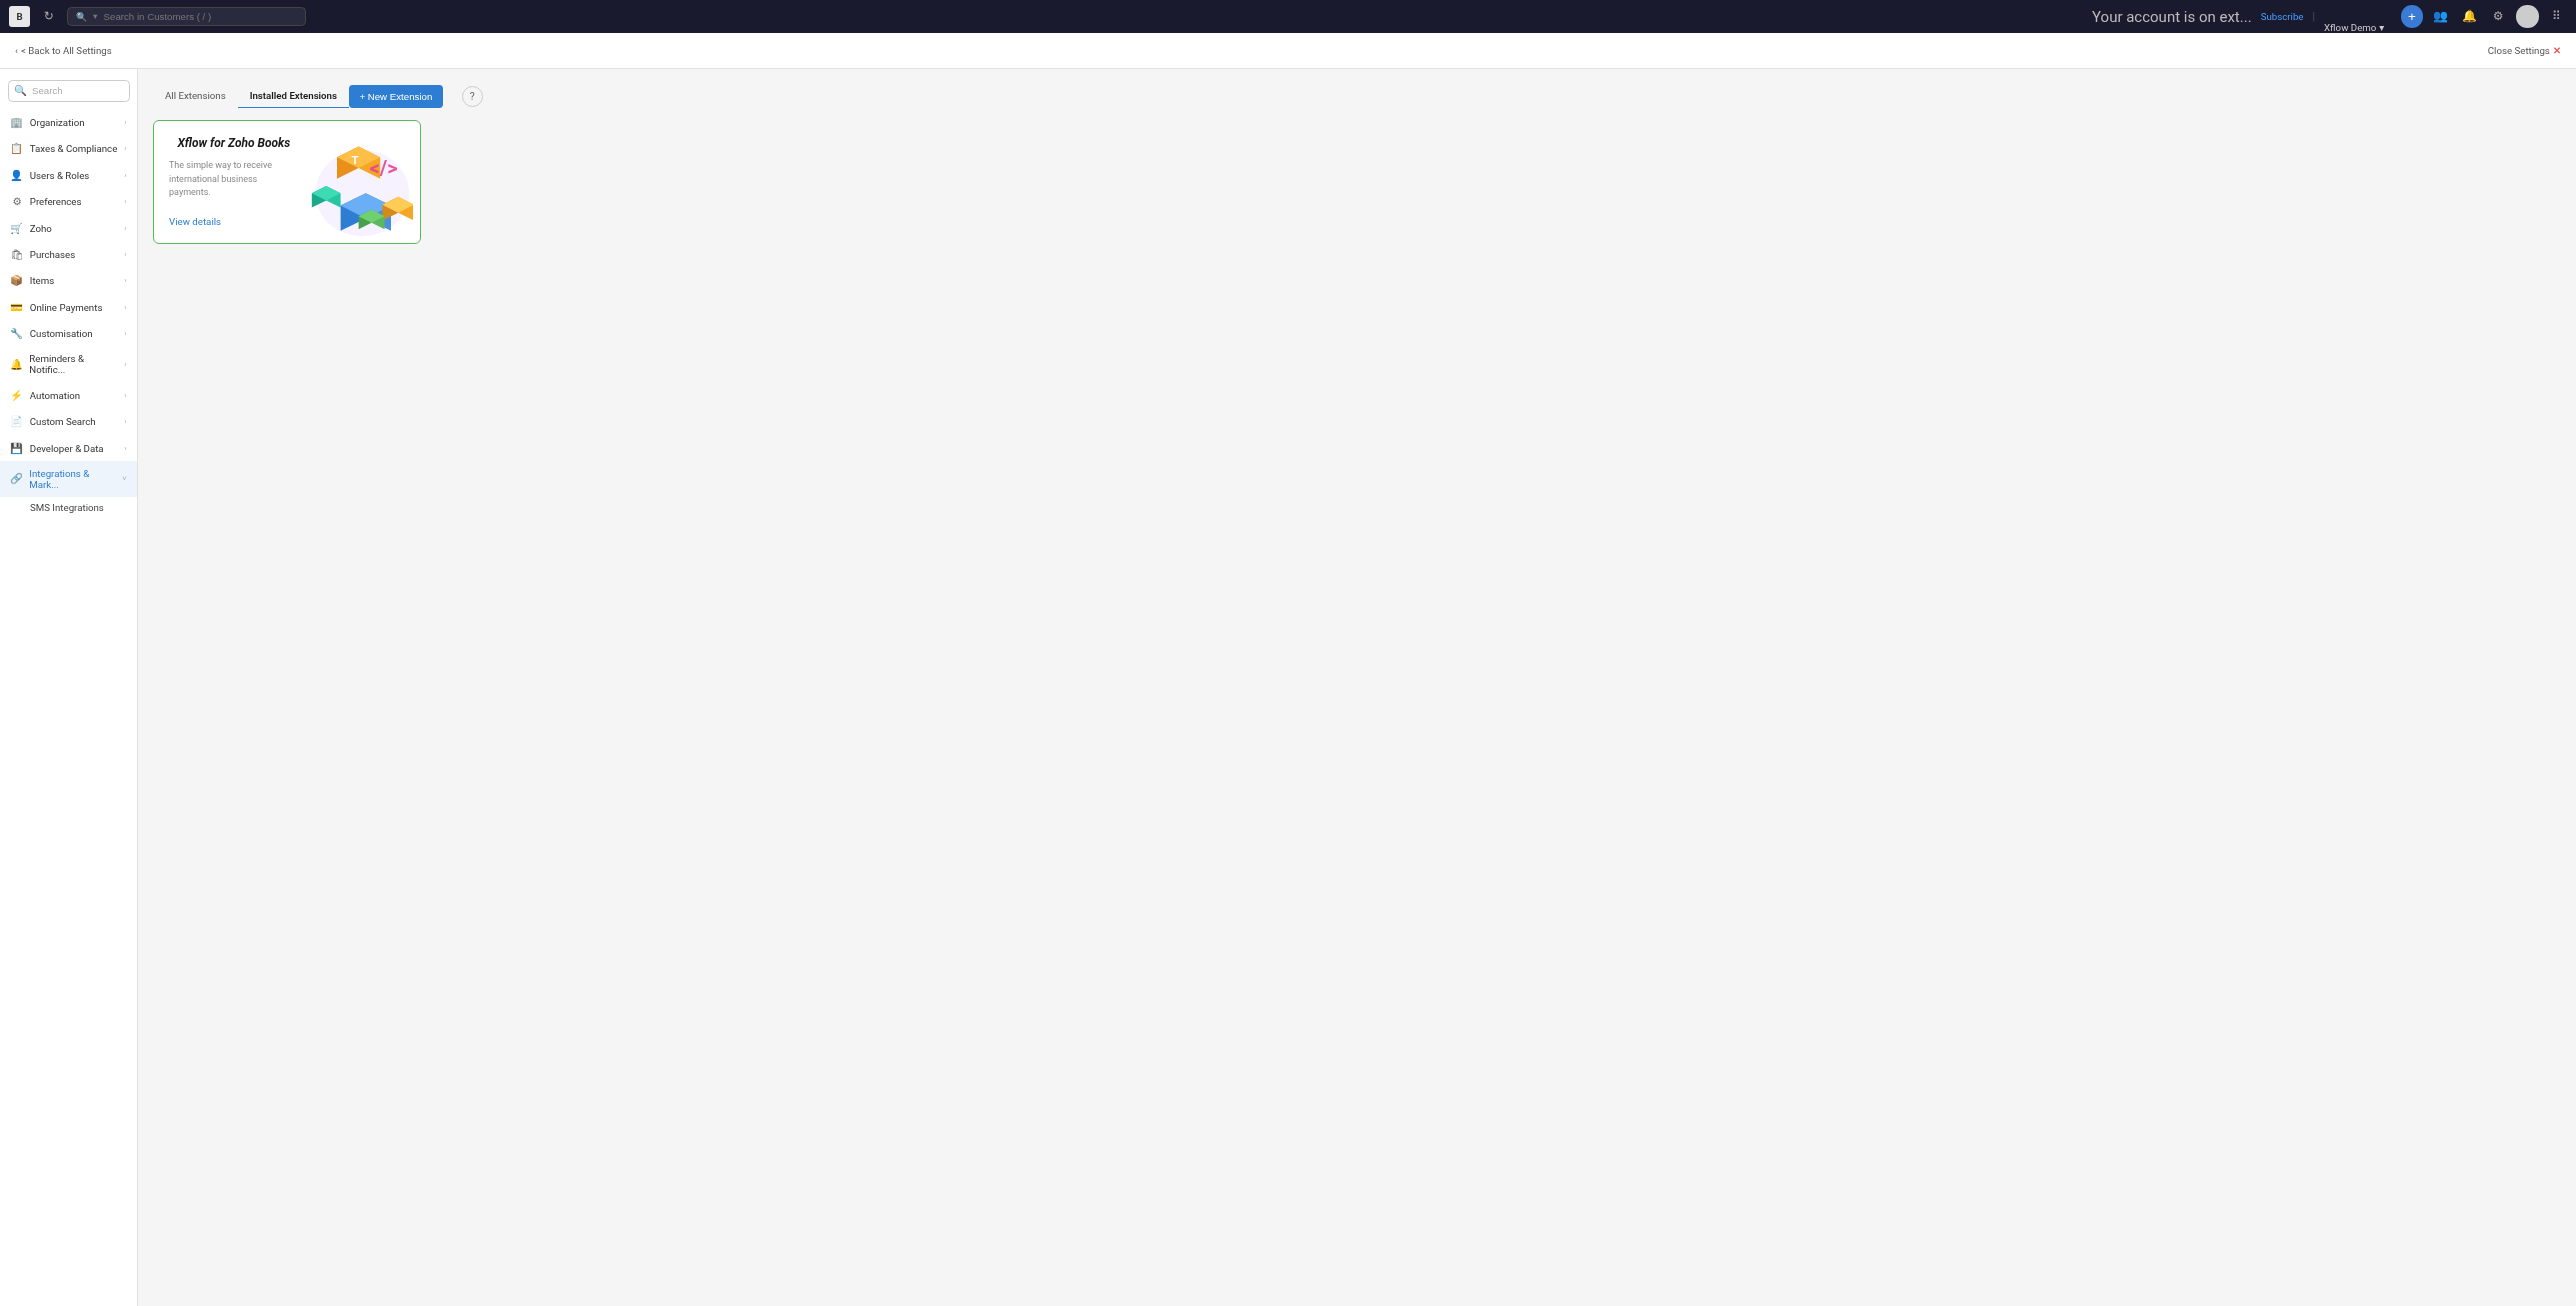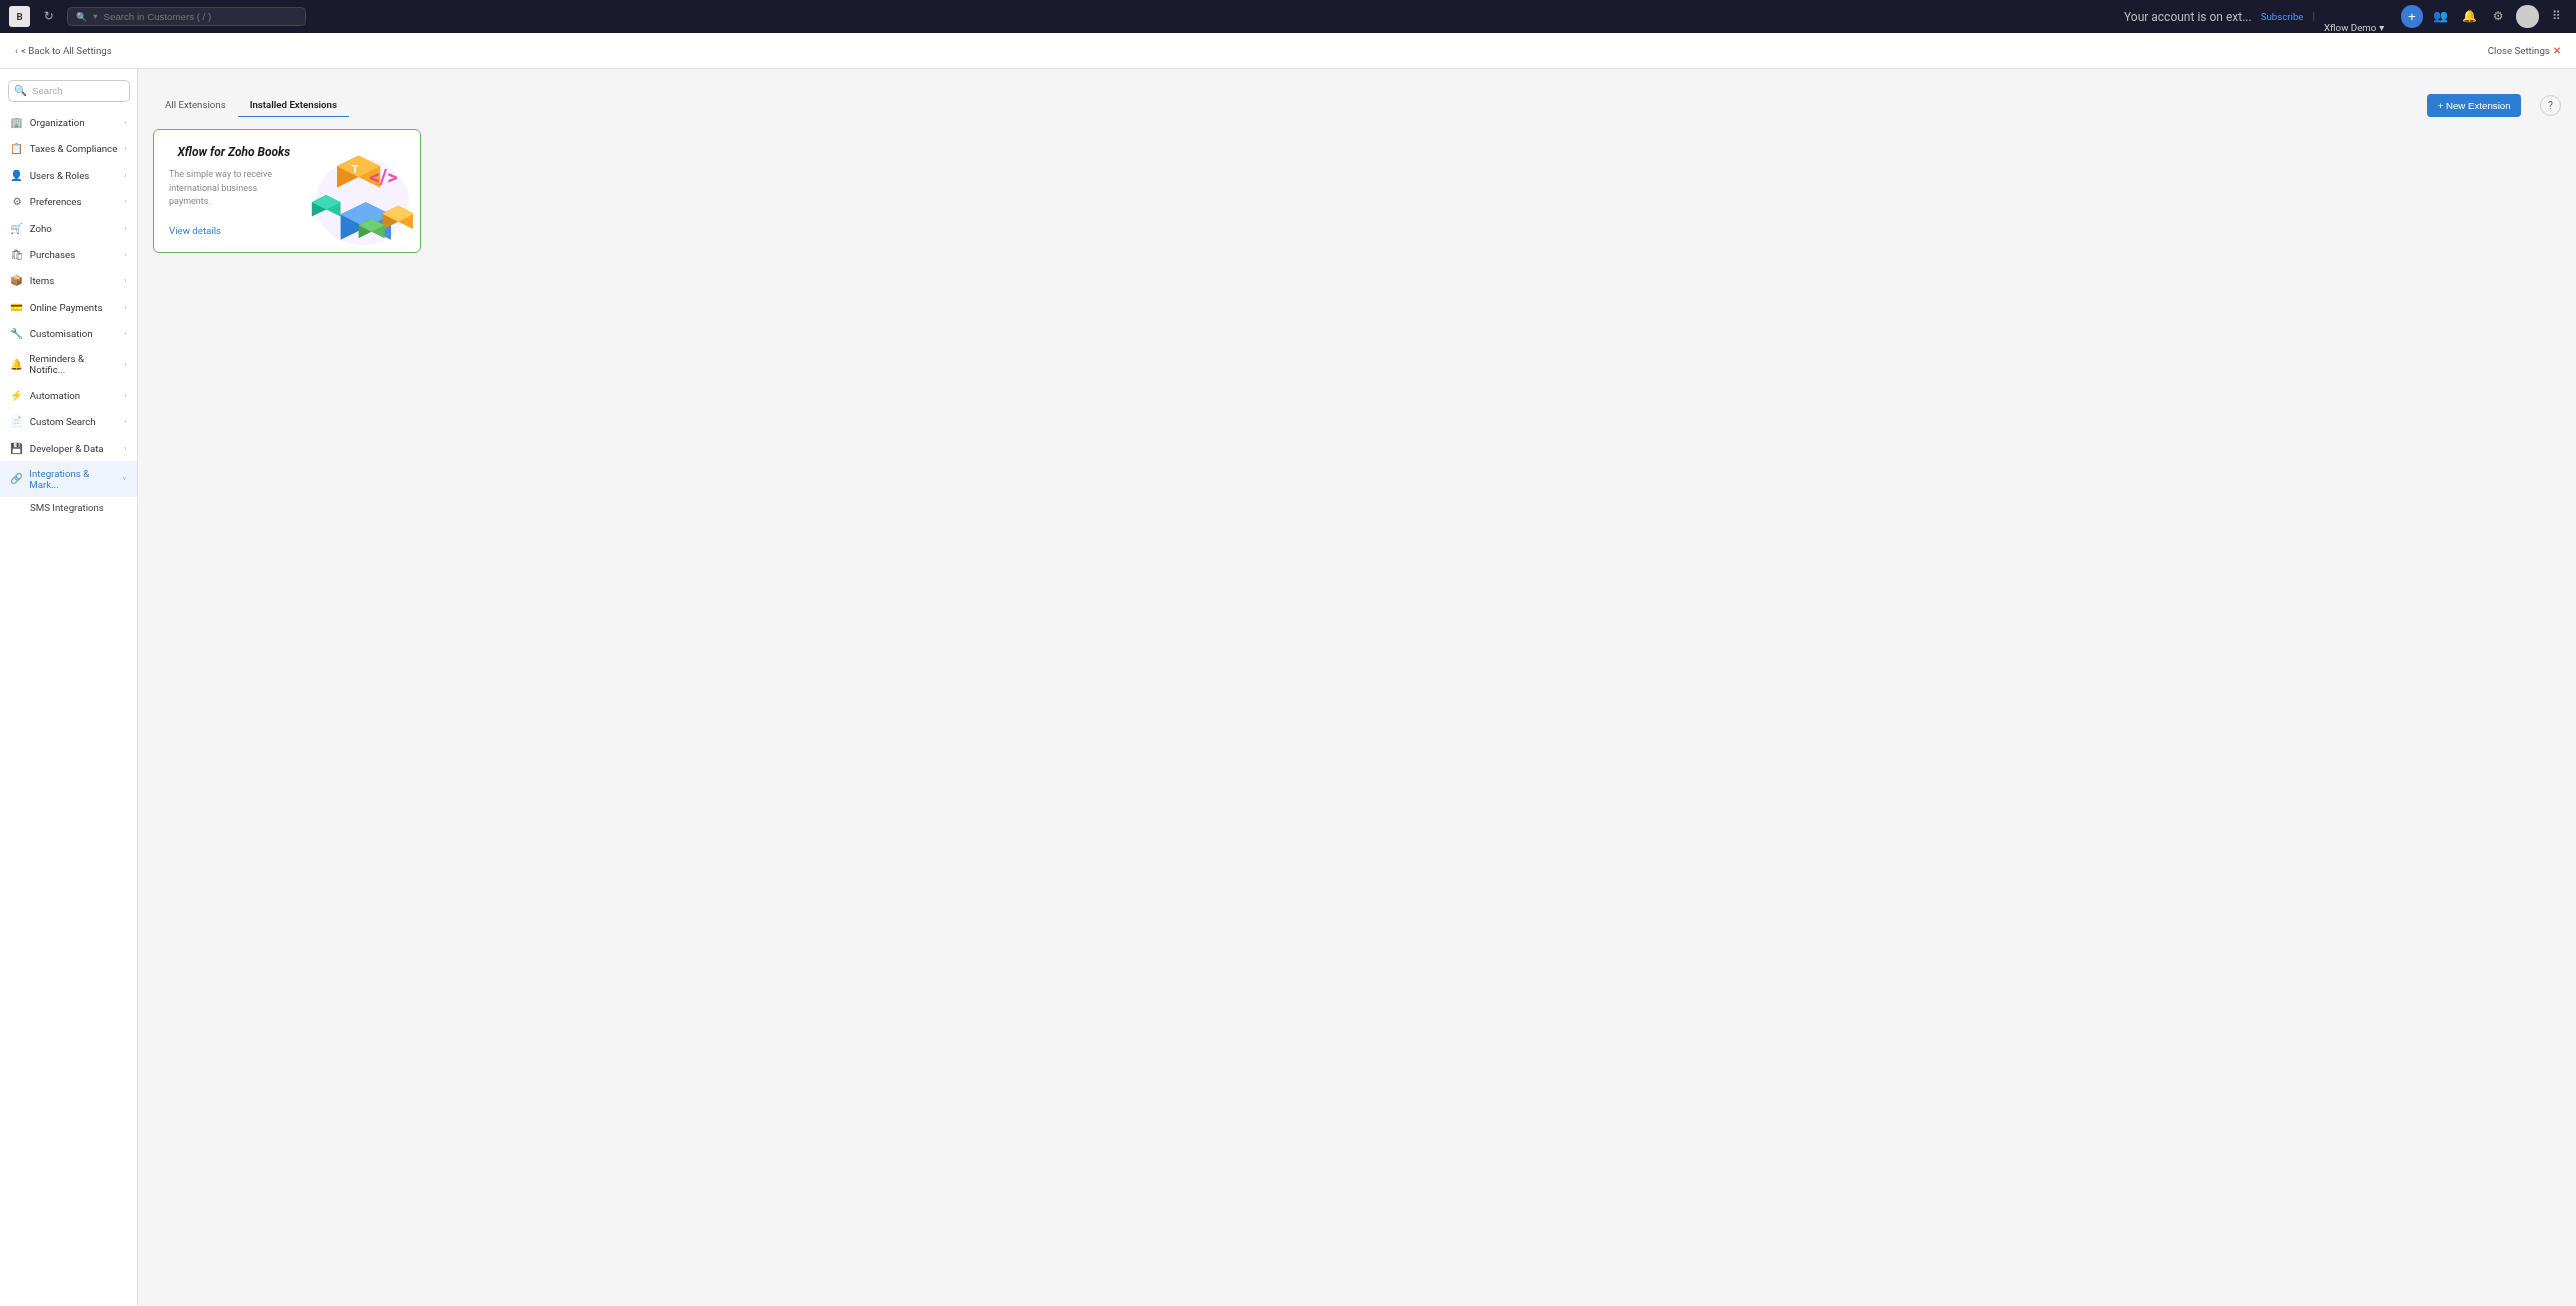--- a/index.html
+++ b/index.html
@@ -47,21 +47,21 @@
       border: none;
       outline: none;
       color: #ccc;
       font-size: 9.7px;
       width: 164px;
     }
     .search-bar input::placeholder { color: #777; }
     .search-icon-small { color: #777; font-size: 9px; }
     .search-dropdown { color: #777; font-size: 7.5px; cursor: pointer; }
     .topbar-spacer { flex: 1; }
-    .topbar-account-msg { color: #bbb; font-size: 12px; }
+    .topbar-account-msg { color: #bbb; font-size: 15px; }
     .topbar-subscribe { color: #4a9eff; font-size: 9.7px; cursor: pointer; text-decoration: none; }
     .topbar-divider { color: #555; }
     .topbar-user { color: #ccc; font-size: 9.7px; cursor: pointer; display: flex; align-items: center; gap: 3px; margin-top: 21px; }
     .topbar-actions { display: flex; align-items: center; gap: 7.5px; margin-left: 7.5px; }
     .topbar-btn {
       width: 22.4px; height: 22.4px;
       background: #3a7bd5;
       border: none;
       border-radius: 50%;
       color: white;
@@ -183,23 +183,22 @@
     .content {
       flex: 1;
       overflow-y: auto;
       padding: 15px;
     }
 
     
     .tabs-header {
       display: flex;
       align-items: center;
-      justify-content: space-between;
+      justify-content: flex-start;
       margin-bottom: 12px;
-      margin-top: 9px;
     }
     .tabs-left { display: flex; gap: 0; }
     .tab {
       padding: 6px 12px;
       font-size: 9.7px;
       color: #555;
       cursor: pointer;
       border-bottom: 1.5px solid transparent;
     }
     .tab.active {

